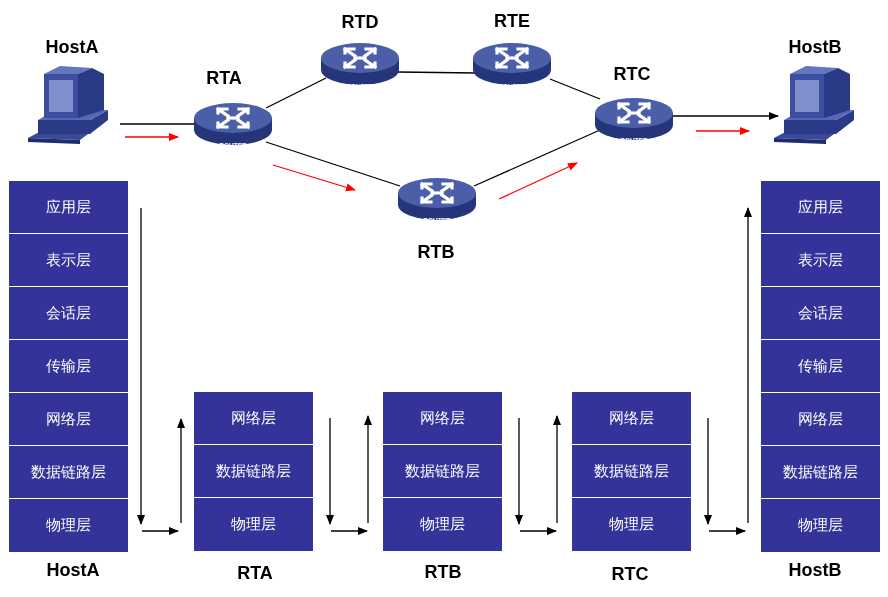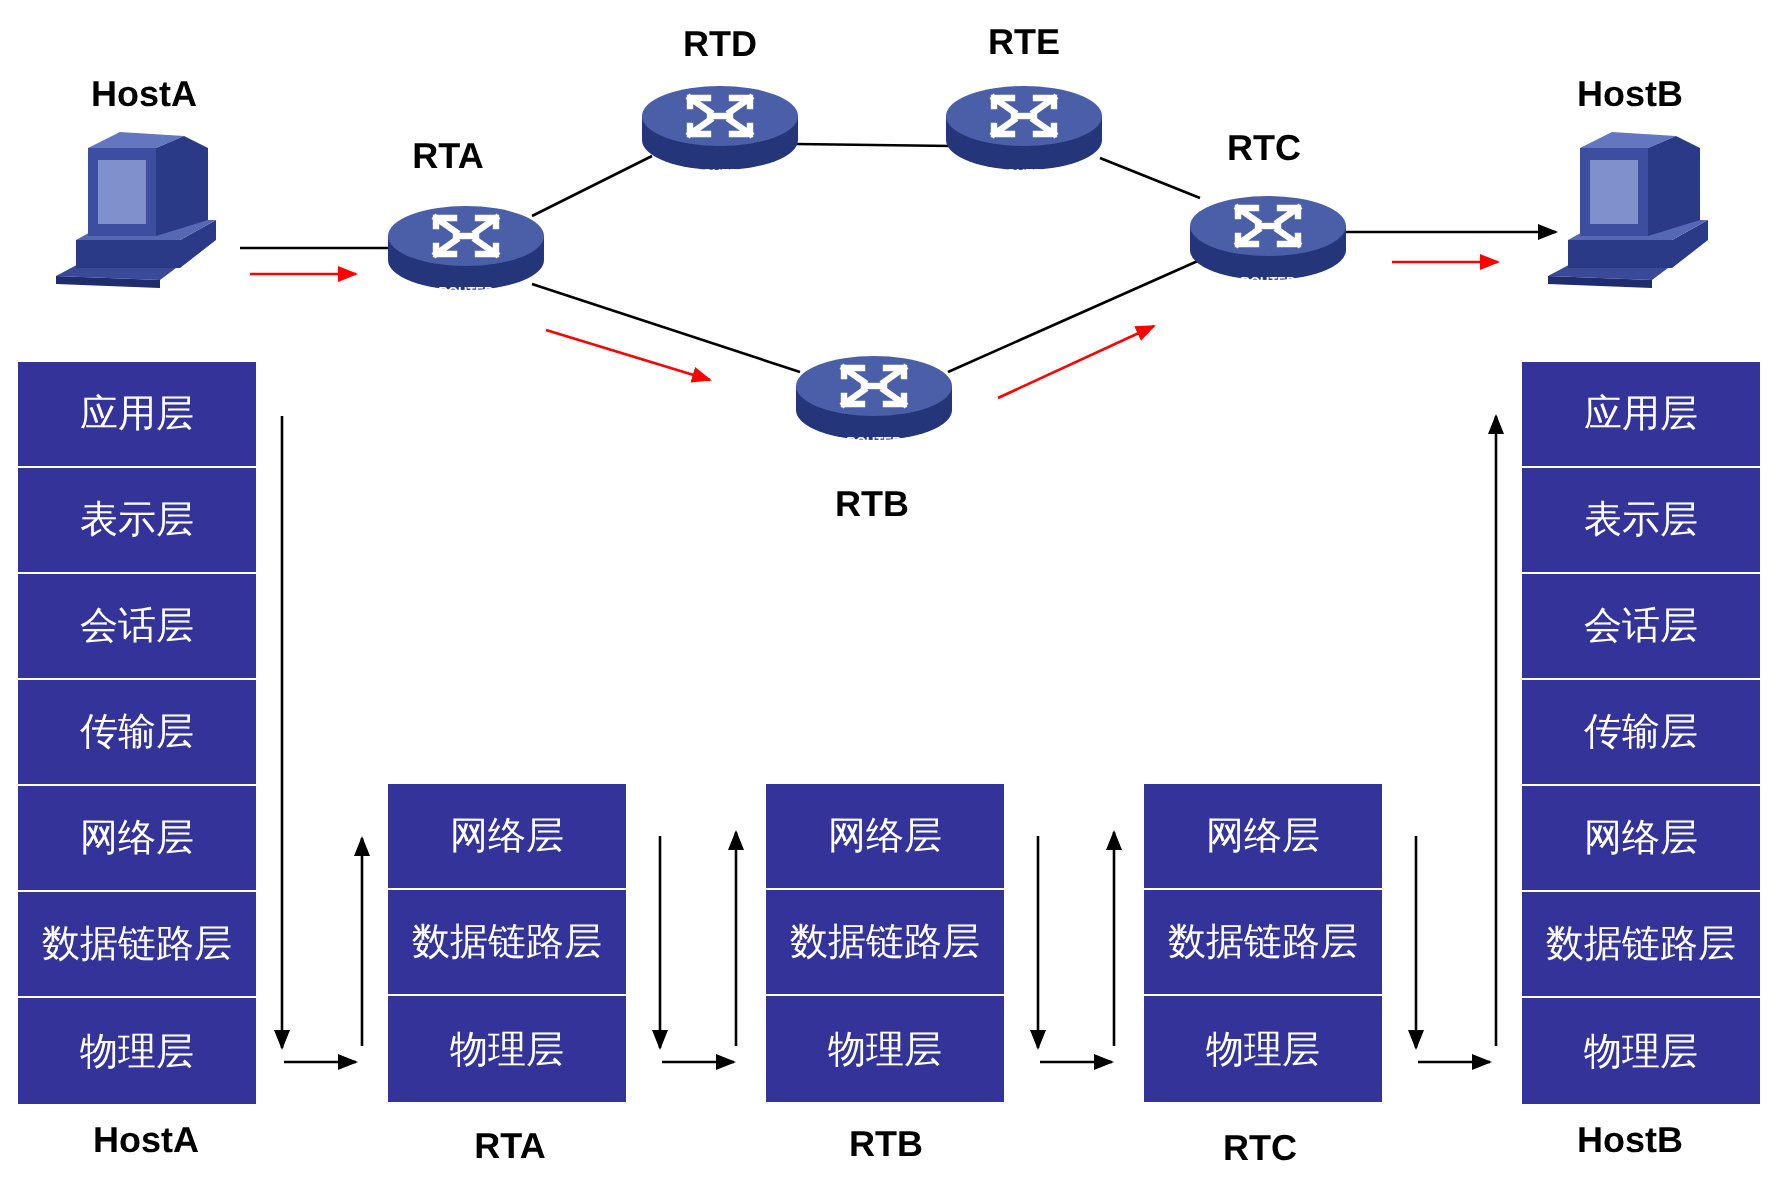--- a/index.html
+++ b/index.html
@@ -1,21 +1,21 @@
 <!DOCTYPE html>
 <html><head>
   <meta charset="utf-8">
   <style>
     html, body { margin: 0; padding: 0; background: #ffffff; }
     body { width: 888px; height: 597px; position: relative; overflow: hidden; font-family: "Liberation Sans", "DejaVu Sans", sans-serif; }
     #diagram { position: absolute; left: 0; top: 0; }
     .label { font-family: "Liberation Sans", "DejaVu Sans", sans-serif; font-weight: bold; font-size: 18px; fill: #000; text-anchor: middle; }
     .router-text { font-family: "Liberation Sans", "DejaVu Sans", sans-serif; font-weight: bold; font-size: 6.5px; fill: #ffffff; text-anchor: middle; }
     .stack { position: absolute; width: 119px; }
-    .layer { box-sizing: border-box; height: 53px; background: #333399; color: #ffffff; display: flex; align-items: center; justify-content: center; font-family: Liberation Sans, sans-serif; font-size: 19px; border-bottom: 1px solid #ffffff; letter-spacing: 0px; }
+    .layer { box-sizing: border-box; height: 53px; background: #333399; color: #ffffff; display: flex; align-items: center; justify-content: center; font-family: Liberation Sans, sans-serif; font-size: 15px; border-bottom: 1px solid #ffffff; letter-spacing: 0px; }
     .layer:last-child { border-bottom: none; }
   </style>
 </head>
 <body>
 
 <svg id="diagram" width="888" height="597" viewBox="0 0 888 597" xmlns="http://www.w3.org/2000/svg">
   <defs>
     <marker id="arrBlack" markerWidth="10" markerHeight="10" refX="9" refY="5" orient="auto" markerUnits="userSpaceOnUse">
       <path d="M0,1 L10,5 L0,9 Z" fill="#000"></path>
     </marker>

